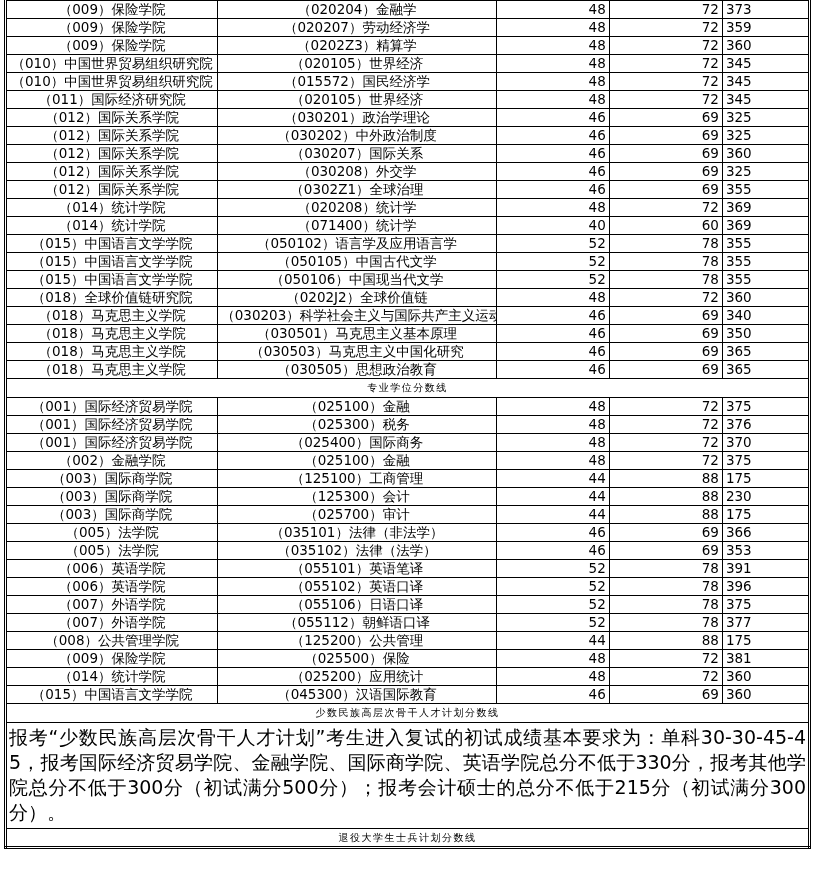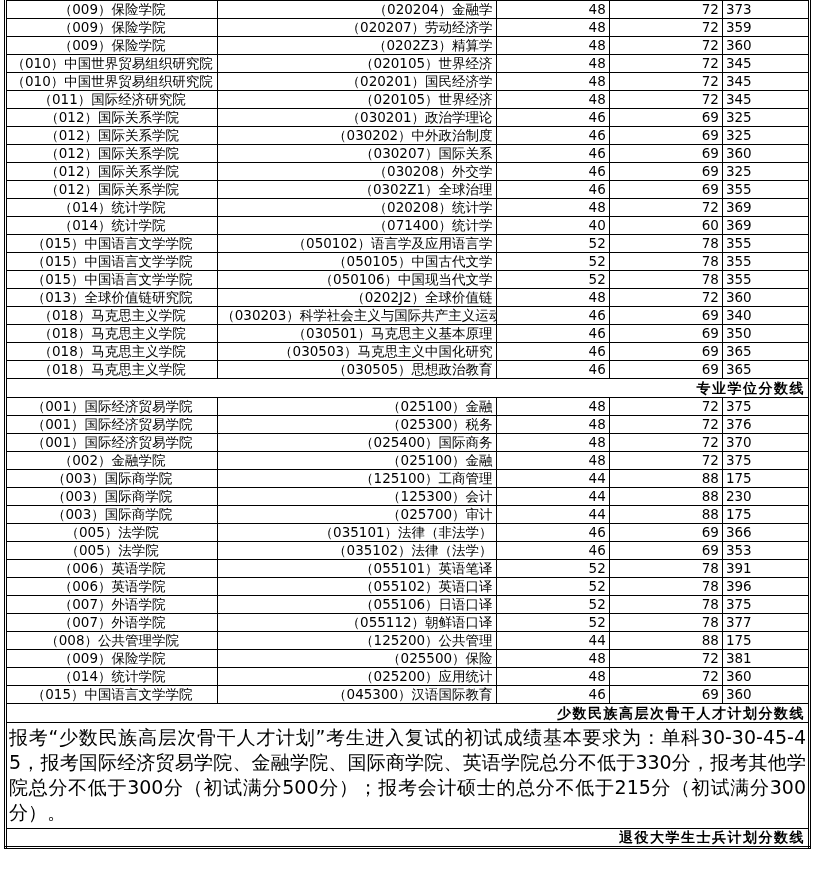--- a/index.html
+++ b/index.html
@@ -36,29 +36,29 @@
     font-size: 13.5px;
     line-height: 1.05;
     height: 18px;
     padding: 0px 3px;
     box-sizing: border-box;
     white-space: nowrap;
     overflow: hidden;
     vertical-align: middle;
   }
   td.c-college { width: 212px; text-align: center; }
-  td.c-major   { width: 278px; text-align: right; margin-left: 44px; }
+  td.c-major   { width: 278px; text-align: center; margin-left: 44px; }
   td.c-single  { width: 113px; text-align: right; padding-right: 4px; }
   td.c-group   { width: 113px; text-align: right; padding-right: 4px; }
   td.c-total   { width: 87px;  text-align: left; padding-right: 4px; }
 
   tr.section-row td {
-    text-align: right;
-    font-weight: bold;
-    font-size: 14px;
+    text-align: center;
+    font-weight: normal;
+    font-size: 10px;
     letter-spacing: 1.5px;
     height: 19px;
   }
   tr.note-row td {
     text-align: justify;
     text-align-last: left;
     white-space: normal;
     font-size: 19px;
     line-height: 1.32;
     height: auto;
@@ -96,21 +96,21 @@
         </tr>
         <tr>
           <td class="c-college">（010）中国世界贸易组织研究院</td>
           <td class="c-major">（020105）世界经济</td>
           <td class="c-single">48</td>
           <td class="c-group">72</td>
           <td class="c-total">345</td>
         </tr>
         <tr>
           <td class="c-college">（010）中国世界贸易组织研究院</td>
-          <td class="c-major">（020201）国民经济学</td>
+          <td class="c-major">（015572）国民经济学</td>
           <td class="c-single">48</td>
           <td class="c-group">72</td>
           <td class="c-total">345</td>
         </tr>
         <tr>
           <td class="c-college">（011）国际经济研究院</td>
           <td class="c-major">（020105）世界经济</td>
           <td class="c-single">48</td>
           <td class="c-group">72</td>
           <td class="c-total">345</td>
@@ -179,21 +179,21 @@
           <td class="c-total">355</td>
         </tr>
         <tr>
           <td class="c-college">（015）中国语言文学学院</td>
           <td class="c-major">（050106）中国现当代文学</td>
           <td class="c-single">52</td>
           <td class="c-group">78</td>
           <td class="c-total">355</td>
         </tr>
         <tr>
-          <td class="c-college">（013）全球价值链研究院</td>
+          <td class="c-college">（018）全球价值链研究院</td>
           <td class="c-major">（0202J2）全球价值链</td>
           <td class="c-single">48</td>
           <td class="c-group">72</td>
           <td class="c-total">360</td>
         </tr>
         <tr>
           <td class="c-college">（018）马克思主义学院</td>
           <td class="c-major">（030203）科学社会主义与国际共产主义运动</td>
           <td class="c-single">46</td>
           <td class="c-group">69</td>

